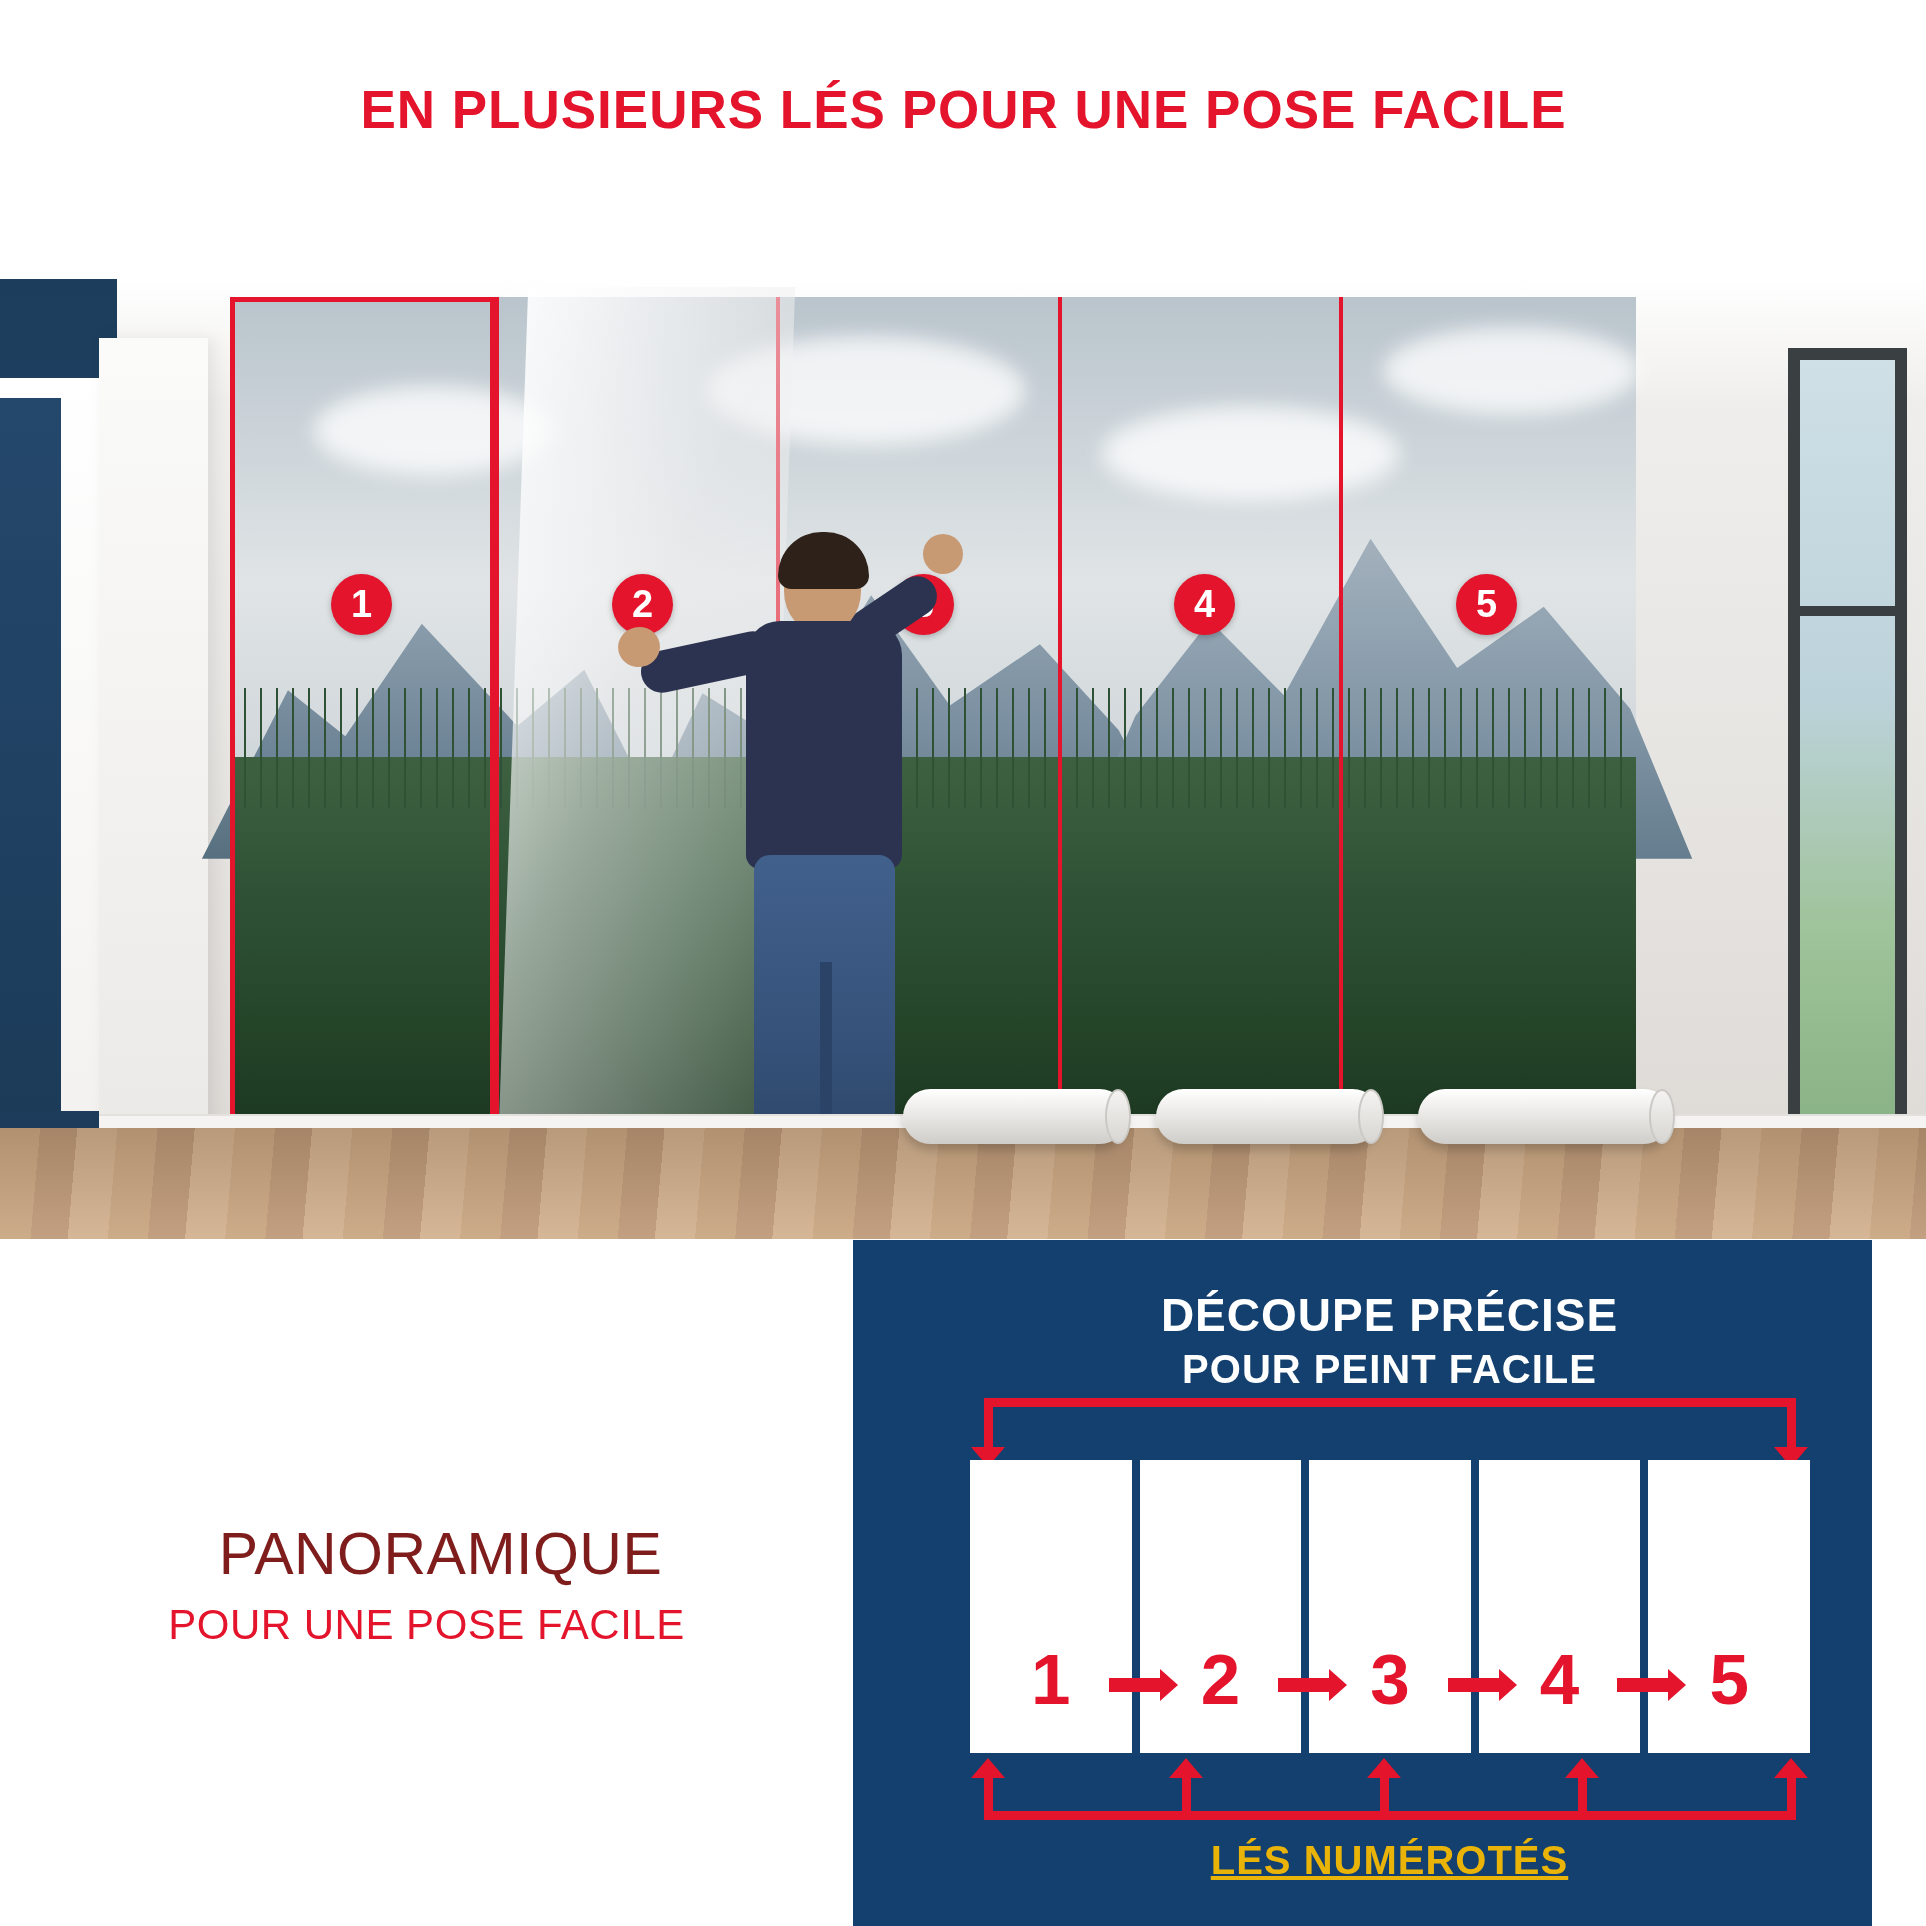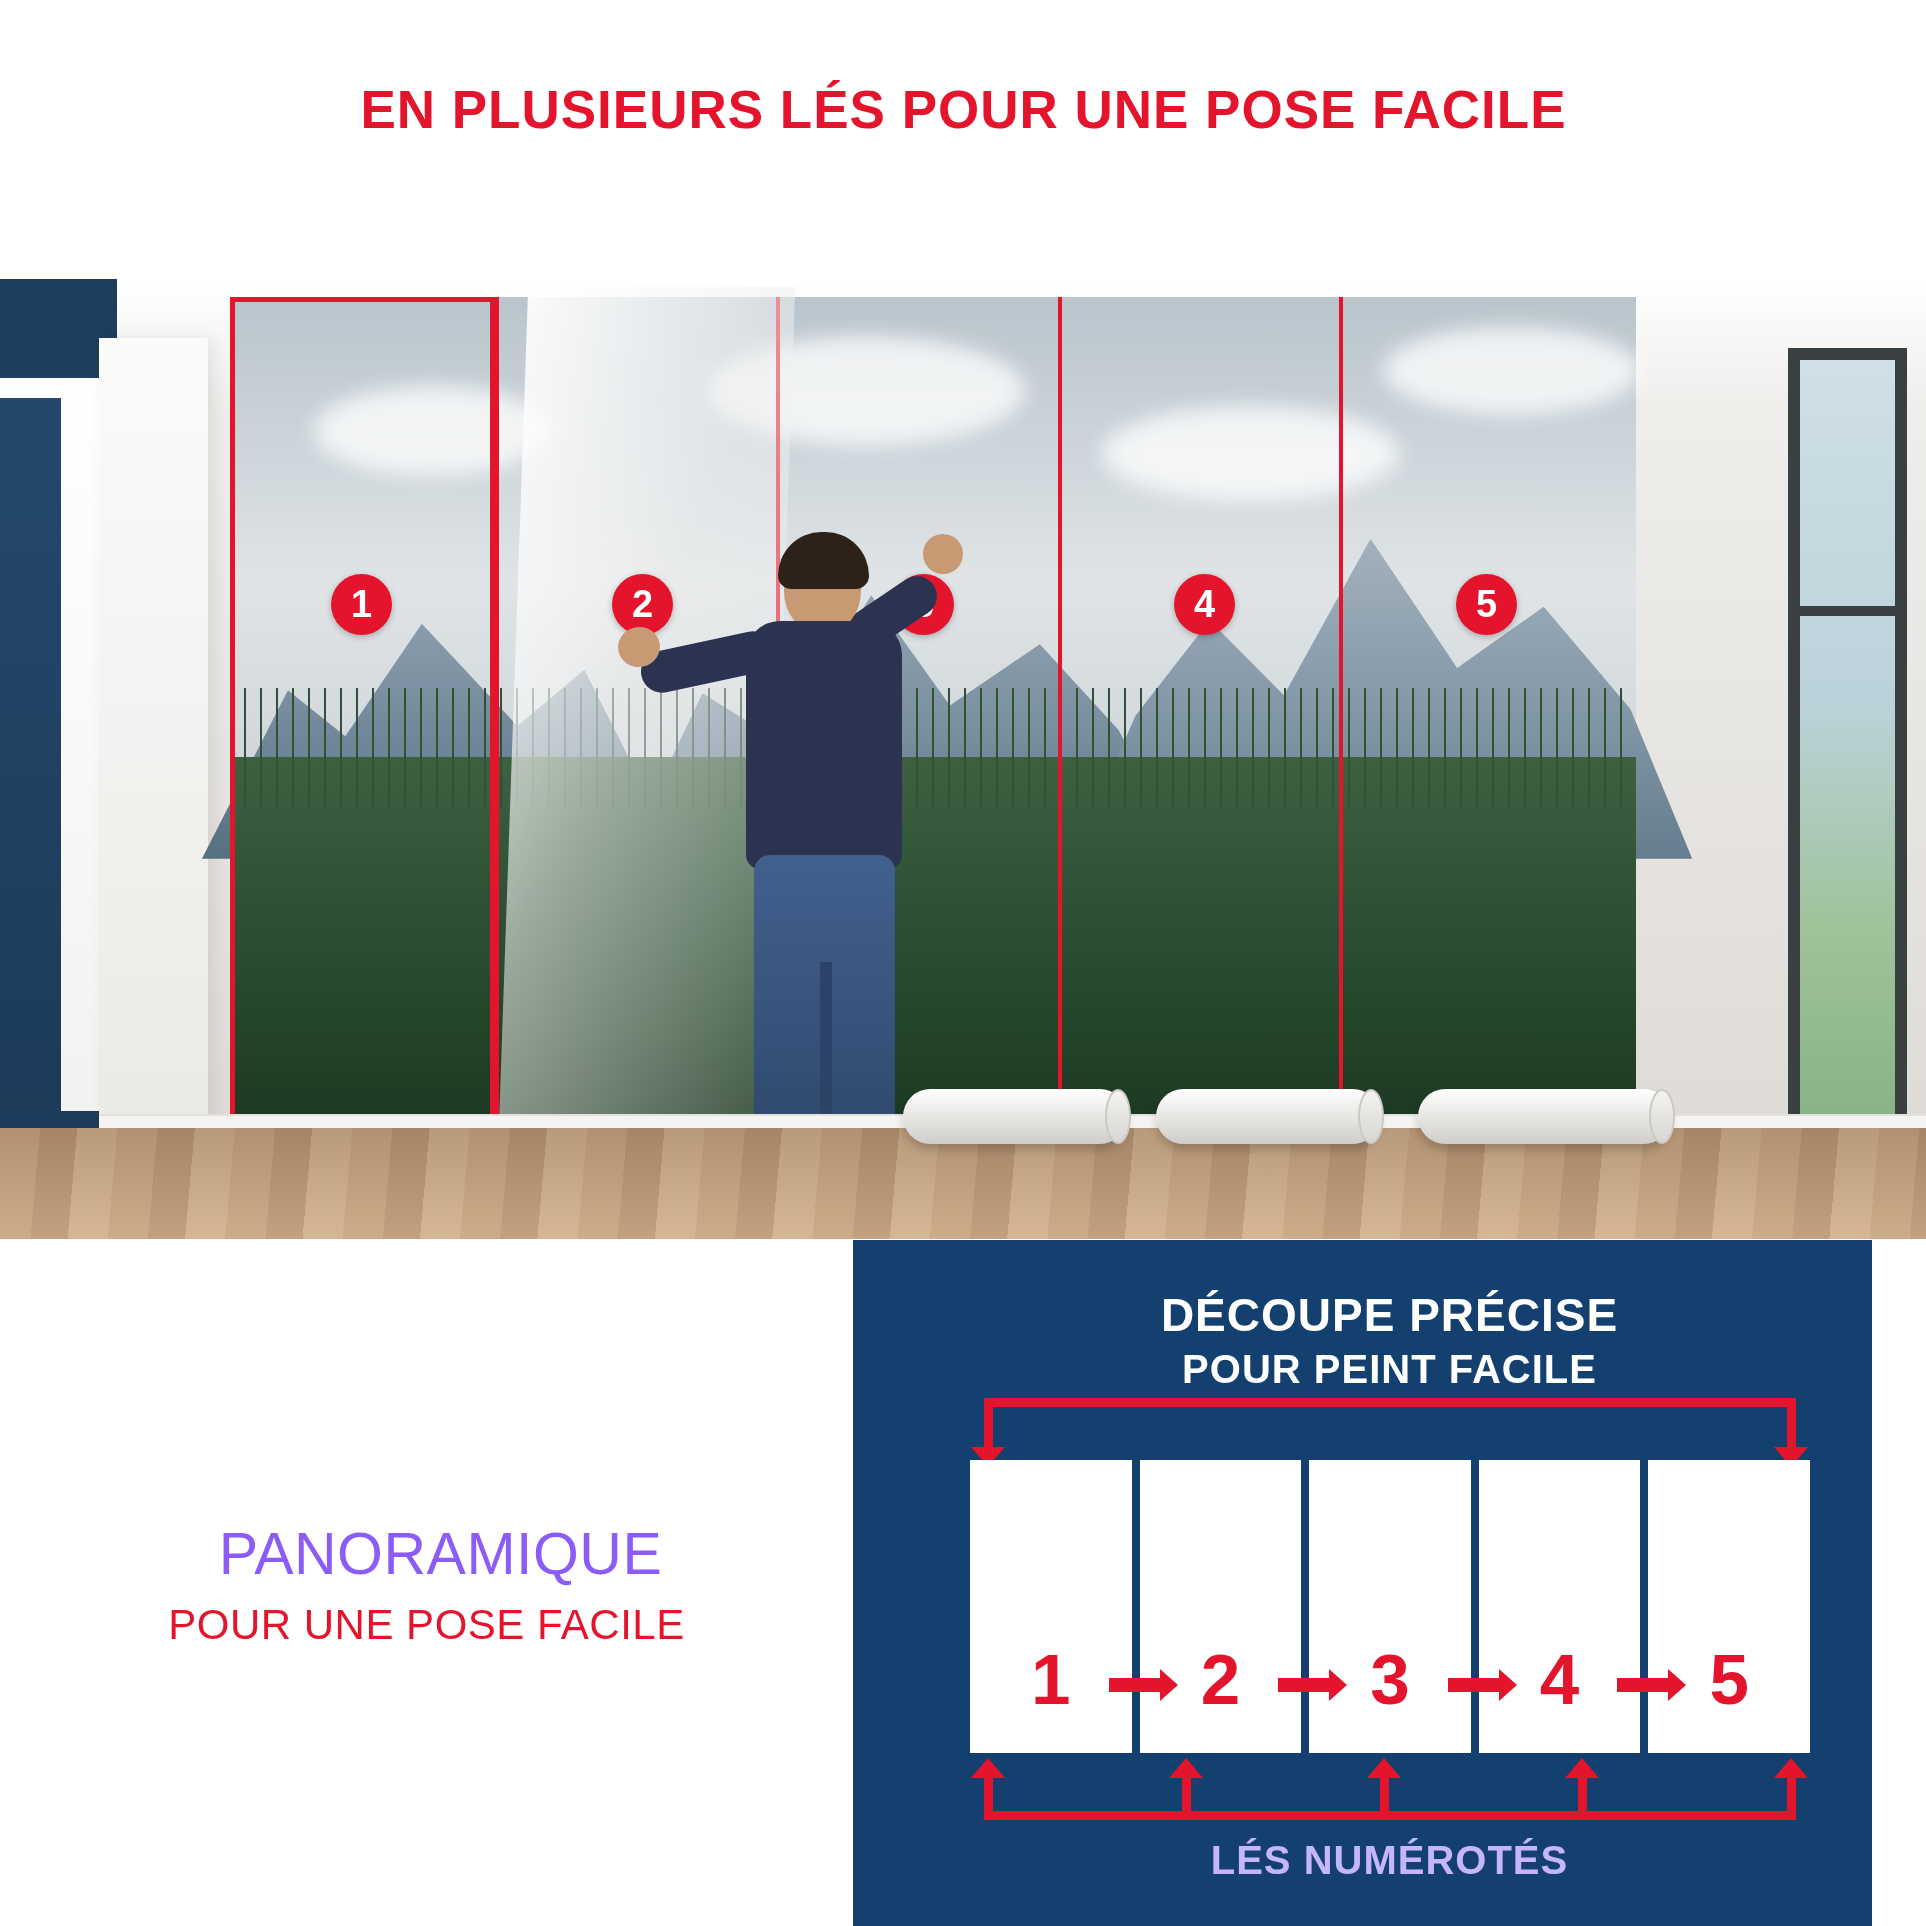--- a/index.html
+++ b/index.html
@@ -320,21 +320,21 @@
     align-items: center;
     justify-content: center;
     box-sizing: border-box;
     padding: 0 40px;
   }
   .bl-title1 {
     font-size: 73px; font-weight: bold; color: #13406e;
     line-height: 1.02; letter-spacing: 0.5px; white-space: nowrap;
   }
   .bl-title2 {
-    font-size: 59px; font-weight: normal; color: #8b5cf6;
+    font-size: 59px; font-weight: normal; color: #7f1d1d;
     line-height: 1.05; letter-spacing: 0.5px; margin-top: 6px; white-space: nowrap; margin-left: 28px;
   }
   .bl-sub1 {
     font-size: 50px; font-weight: bold; color: #e3142b;
     margin-top: 53px; letter-spacing: 0.5px; white-space: nowrap;
   }
   .bl-sub2 {
     font-size: 42px; font-weight: normal; color: #e3142b;
     margin-top: 16px; letter-spacing: 0.5px; white-space: nowrap;
   }
@@ -355,22 +355,23 @@
   }
   .br-sub {
     position: absolute; left: 0; top: 107px; width: 1073px;
     text-align: center;
     font-size: 40px; font-weight: bold; color: #ffffff;
     letter-spacing: 1px;
   }
   .br-footer {
     position: absolute; left: 0; bottom: 44px; width: 1073px;
     text-align: center;
-    font-size: 40px; font-weight: bold; color: #c4b5fd;
+    font-size: 40px; font-weight: bold; color: #eab308;
     letter-spacing: 1px;
+    text-decoration: underline;
   }
 
   
   .strips {
     position: absolute;
     left: 117px; top: 220px;
     width: 840px; height: 293px;
     display: flex;
     gap: 8px;
   }

